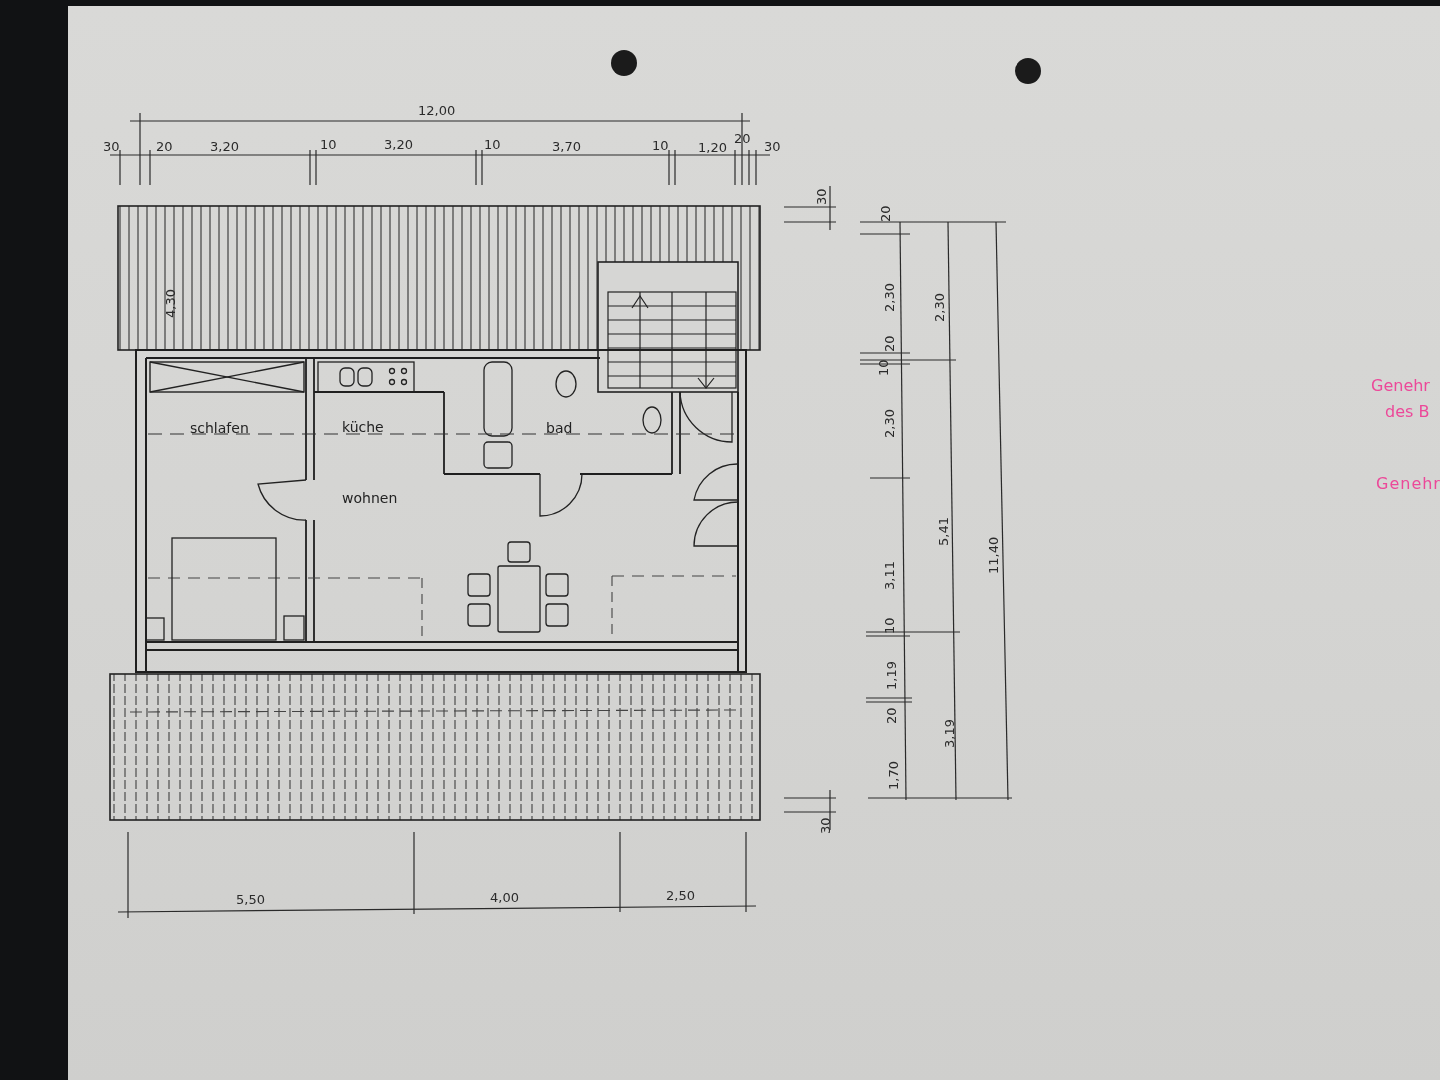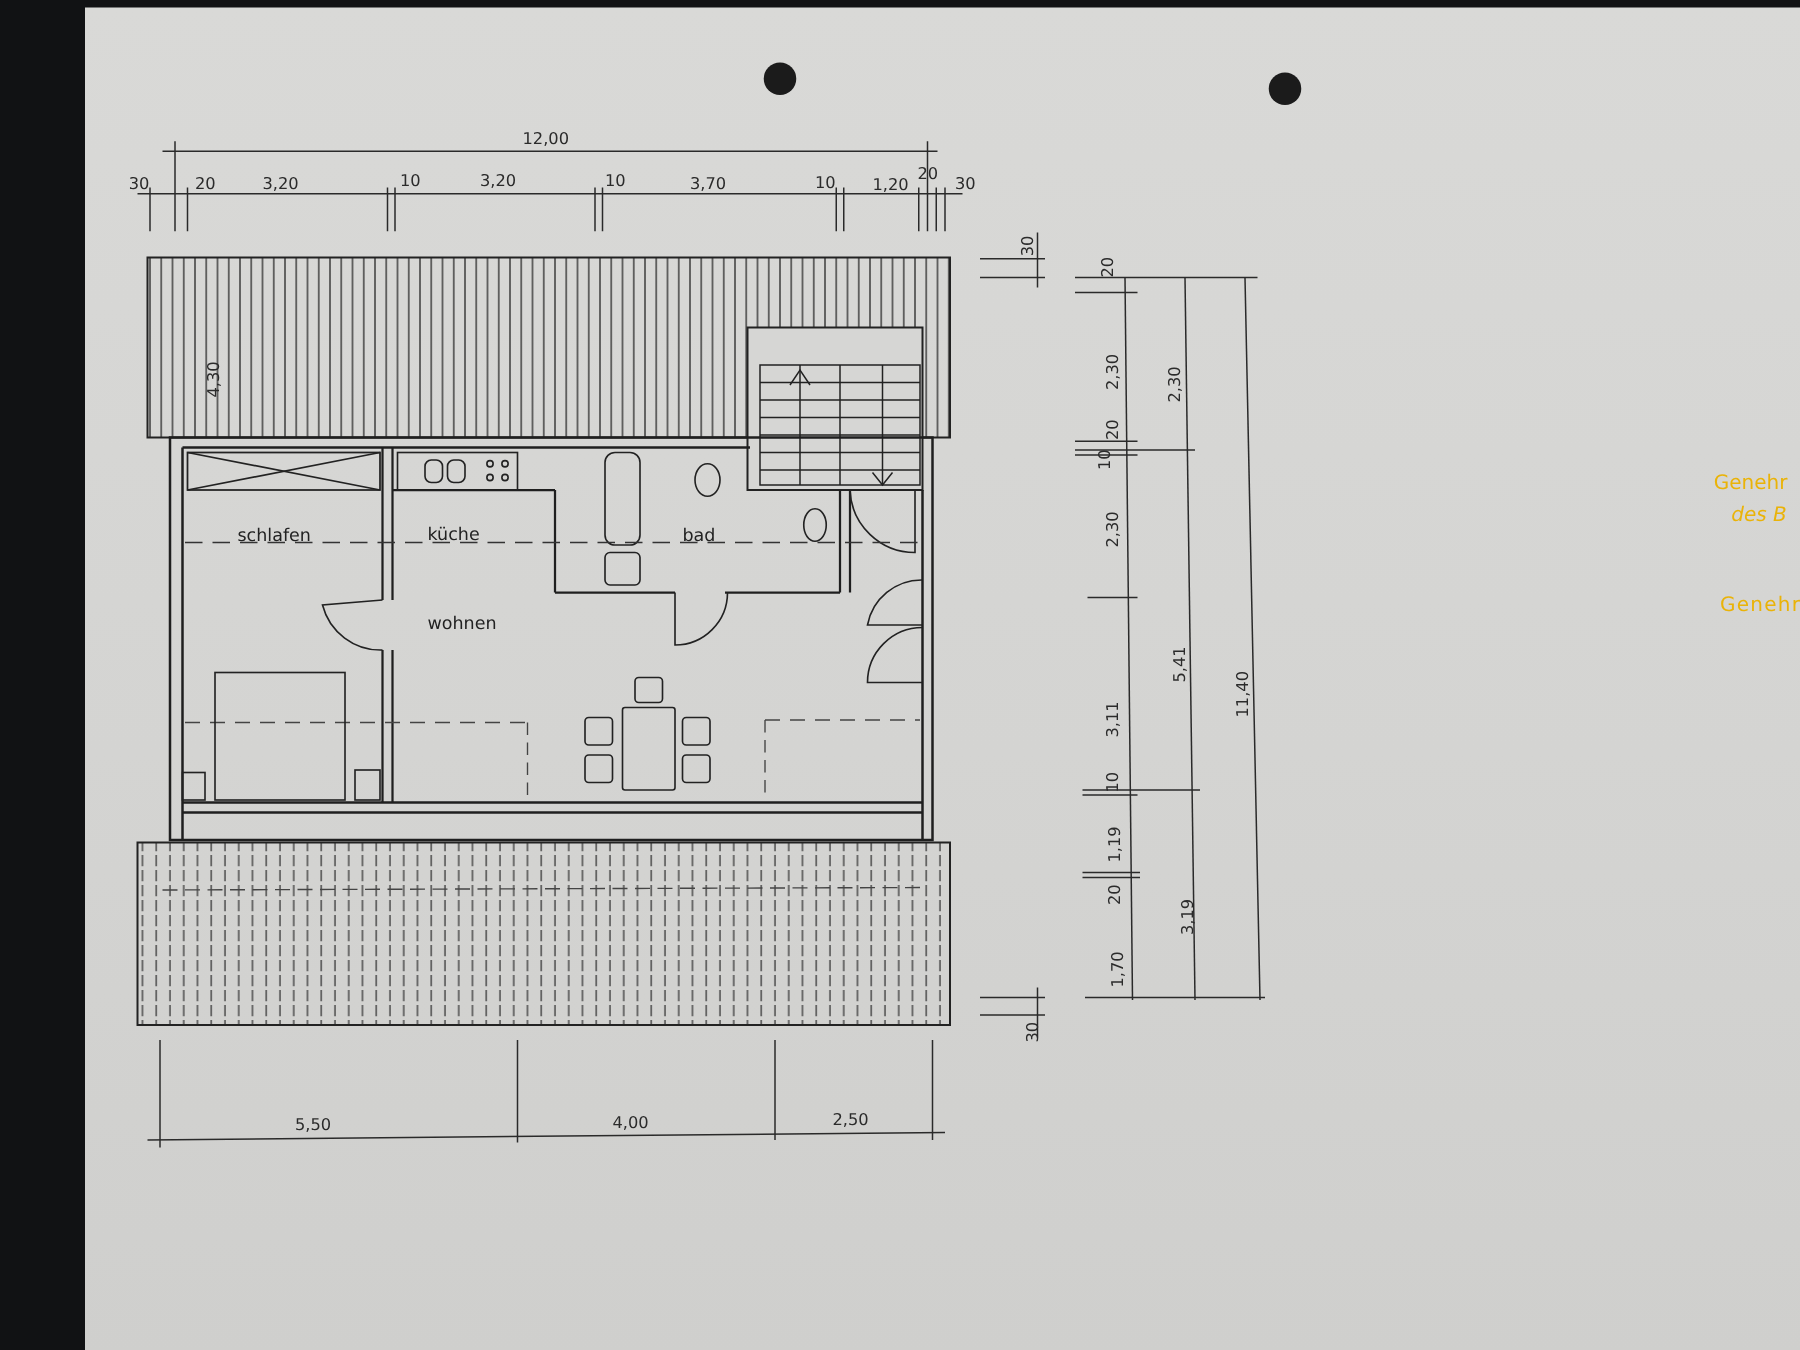--- a/index.html
+++ b/index.html
@@ -1,21 +1,21 @@
 <!DOCTYPE html>
 <html><head>
   <meta charset="utf-8">
   <style>
     html, body { margin:0; padding:0; }
     body { width:1440px; height:1080px; overflow:hidden; background:#111214; position:relative; font-family:"DejaVu Sans", sans-serif; }
     .paper { position:absolute; left:68px; top:6px; width:1380px; height:1080px; background:linear-gradient(180deg,#d9d9d7 0%,#d4d4d2 55%,#cfcfcd 100%); }
     svg { position:absolute; left:0; top:0; }
     .dim { font-family:"DejaVu Sans", sans-serif; font-size:13px; fill:#2b2b2b; }
     .room { font-family:"DejaVu Sans", sans-serif; font-size:14px; fill:#222; }
-    .side { position:absolute; font-family:"DejaVu Sans", sans-serif; color:#eab308; font-size:16px; white-space:nowrap; }
+    .side { position:absolute; font-family:"DejaVu Sans", sans-serif; color:#ec4899; font-size:16px; white-space:nowrap; }
   </style>
 </head>
 <body>
 
 <div class="paper"></div>
 
 <svg width="1440" height="1080" viewBox="0 0 1440 1080">
   <defs>
     <pattern id="hatch" width="9" height="10" patternUnits="userSpaceOnUse">
       <line x1="3" y1="0" x2="3" y2="10" stroke="#333" stroke-width="1.3"></line>
@@ -211,14 +211,14 @@
   <text class="dim" transform="translate(896,690) rotate(-90)">1,19</text>
   <text class="dim" transform="translate(896,724) rotate(-90)" font-size="11">20</text>
   <text class="dim" transform="translate(898,790) rotate(-90)">1,70</text>
   <text class="dim" transform="translate(944,322) rotate(-90)">2,30</text>
   <text class="dim" transform="translate(948,546) rotate(-90)">5,41</text>
   <text class="dim" transform="translate(954,748) rotate(-90)">3,19</text>
   <text class="dim" transform="translate(998,574) rotate(-90)">11,40</text>
 </svg>
 
 <div class="side" style="left:1371px; top:376px;">Genehr</div>
-<div class="side" style="left:1385px; top:402px;font-style:italic;">des B</div>
+<div class="side" style="left:1385px; top:402px;">des B</div>
 <div class="side" style="left:1376px; top:474px; letter-spacing:1px;">Genehr</div>
 
 </body></html>

